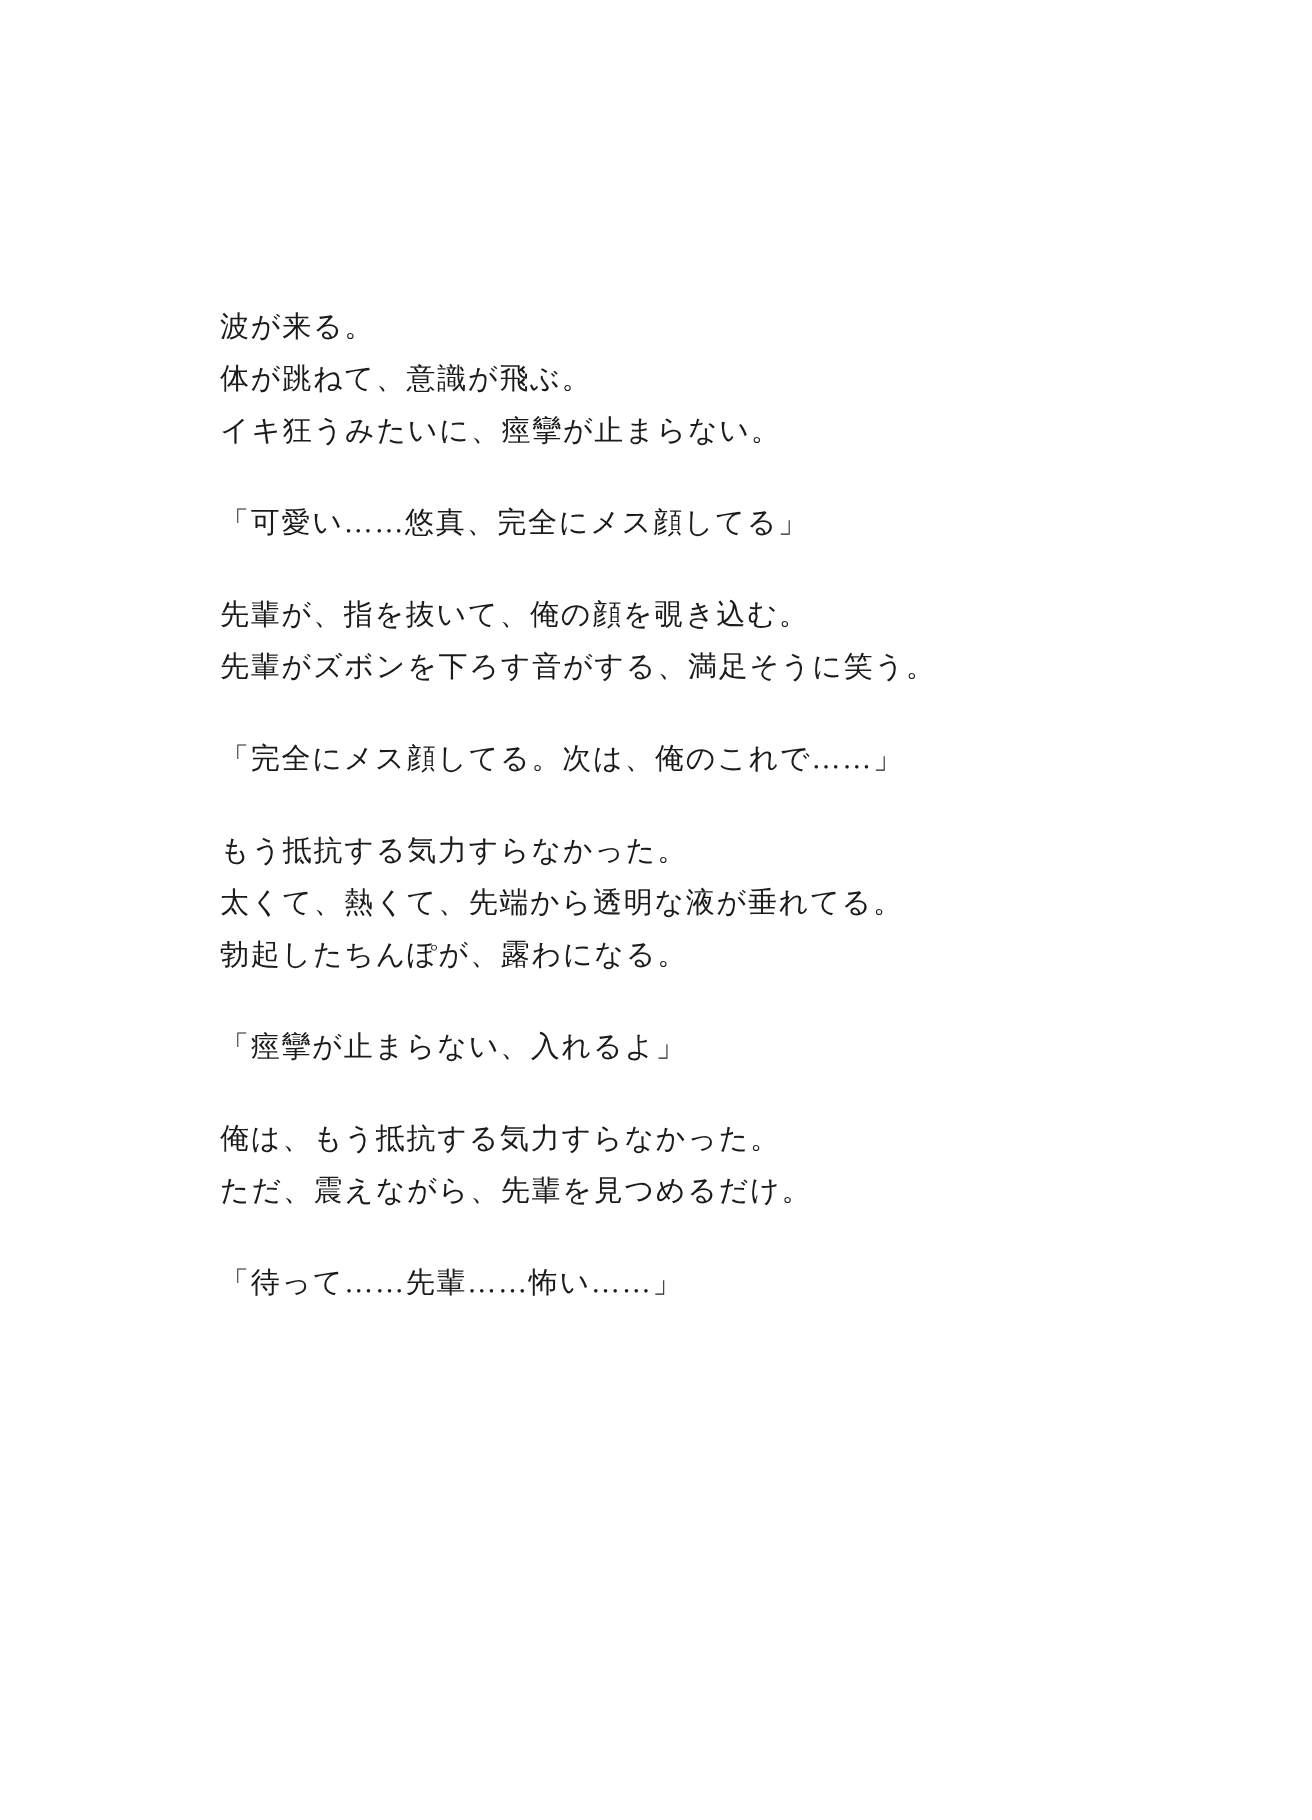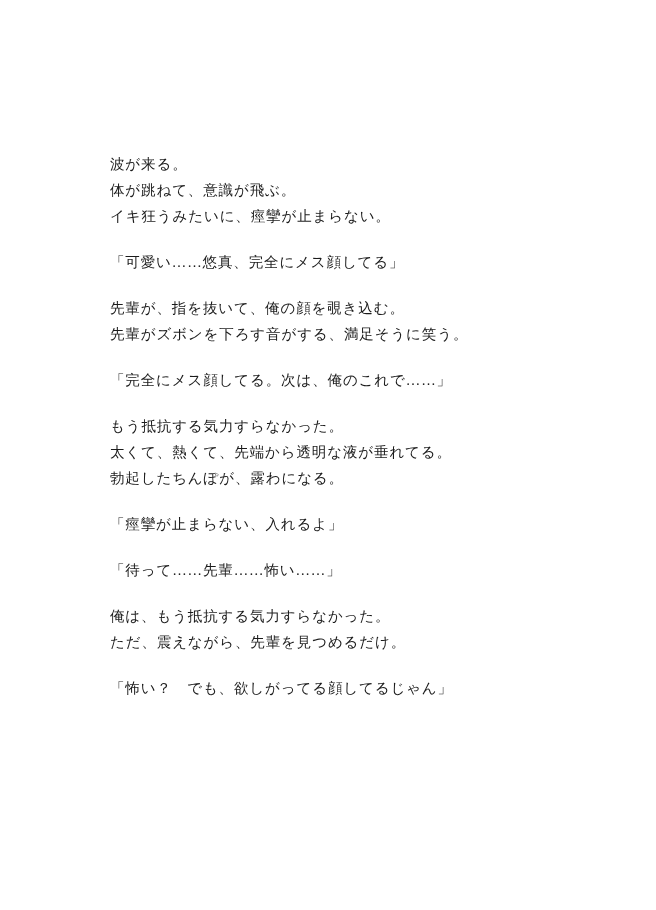--- a/index.html
+++ b/index.html
@@ -62,23 +62,20 @@
       </div>
       <div class="para">
         <div class="line">もう抵抗する気力すらなかった。</div>
         <div class="line">太くて、熱くて、先端から透明な液が垂れてる。</div>
         <div class="line">勃起したちんぽが、露わになる。</div>
       </div>
       <div class="para">
         <div class="line">「痙攣が止まらない、入れるよ」</div>
       </div>
       <div class="para">
-        <div class="line">「待って……先輩……怖い……」</div>
-      </div>
-      <div class="para">
         <div class="line">俺は、もう抵抗する気力すらなかった。</div>
         <div class="line">ただ、震えながら、先輩を見つめるだけ。</div>
       </div>
       <div class="para">
-        <div class="line">「怖い？　でも、欲しがってる顔してるじゃん」</div>
+        <div class="line">「待って……先輩……怖い……」</div>
       </div>
     </div>
 </div>
 
 </body></html>

